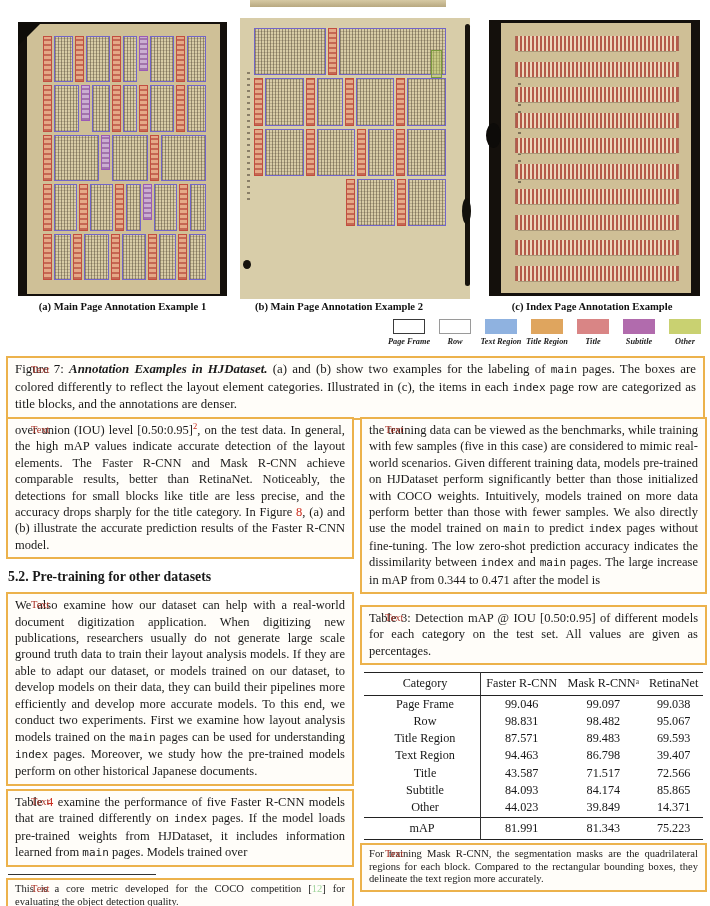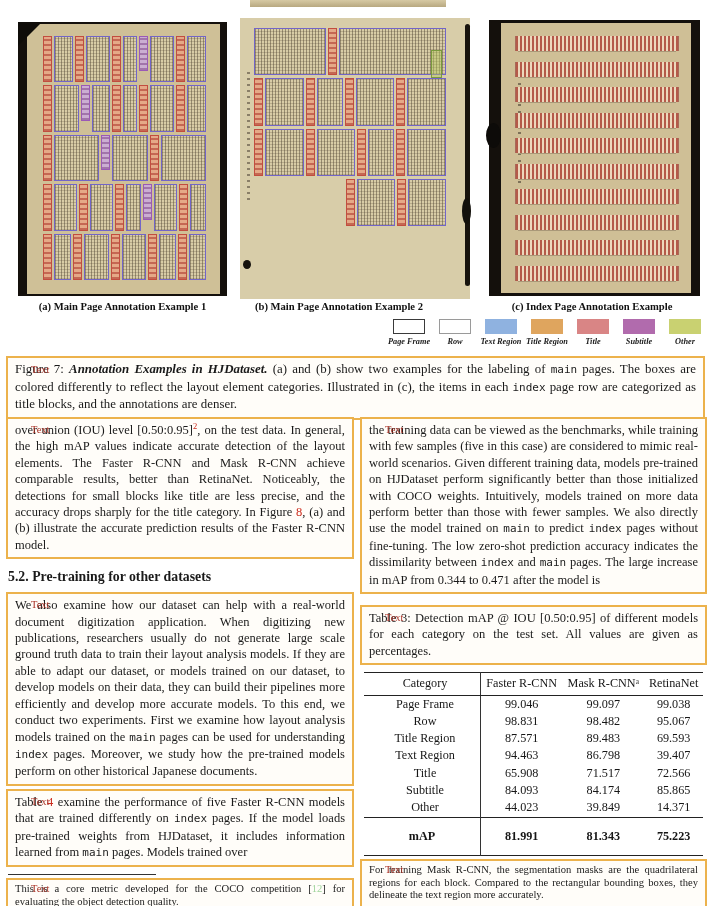--- a/index.html
+++ b/index.html
@@ -82,21 +82,21 @@
   #r-caption{margin-top:11px;}
   #r-footnote{margin-top:3px;}
 
   
   #table-wrap{margin-top:7px;padding:0 4px;}
   table{border-collapse:collapse;width:100%;font-size:12.2px;
         border-top:1.5px solid #222;border-bottom:1.5px solid #222;}
   th,td{font-weight:normal;text-align:center;padding:1px 3px;line-height:15.3px;color:#161616;}
   thead th{padding:3px 3px;border-bottom:1px solid #222;}
   .cat{text-align:center;border-right:1px solid #333;width:104px;padding-left:9px;}
-  tr.summary td{border-top:1px solid #222;padding:11px 3px;font-weight:bold;}
+  tr.summary td{border-top:1px solid #222;padding:3px 3px;}
 </style>
 </head>
 <body>
 
 <div id="figure-area">
   <div id="top-strip"></div>
 
   <div class="panel" id="panel-a">
     <div class="page" id="page-a">
       <div class="blocks" id="blocks-a">
@@ -322,21 +322,21 @@
             <td>69.593</td>
           </tr>
           <tr>
             <td class="cat">Text Region</td>
             <td>94.463</td>
             <td>86.798</td>
             <td>39.407</td>
           </tr>
           <tr>
             <td class="cat">Title</td>
-            <td>65.908</td>
+            <td>43.587</td>
             <td>71.517</td>
             <td>72.566</td>
           </tr>
           <tr>
             <td class="cat">Subtitle</td>
             <td>84.093</td>
             <td>84.174</td>
             <td>85.865</td>
           </tr>
           <tr>

